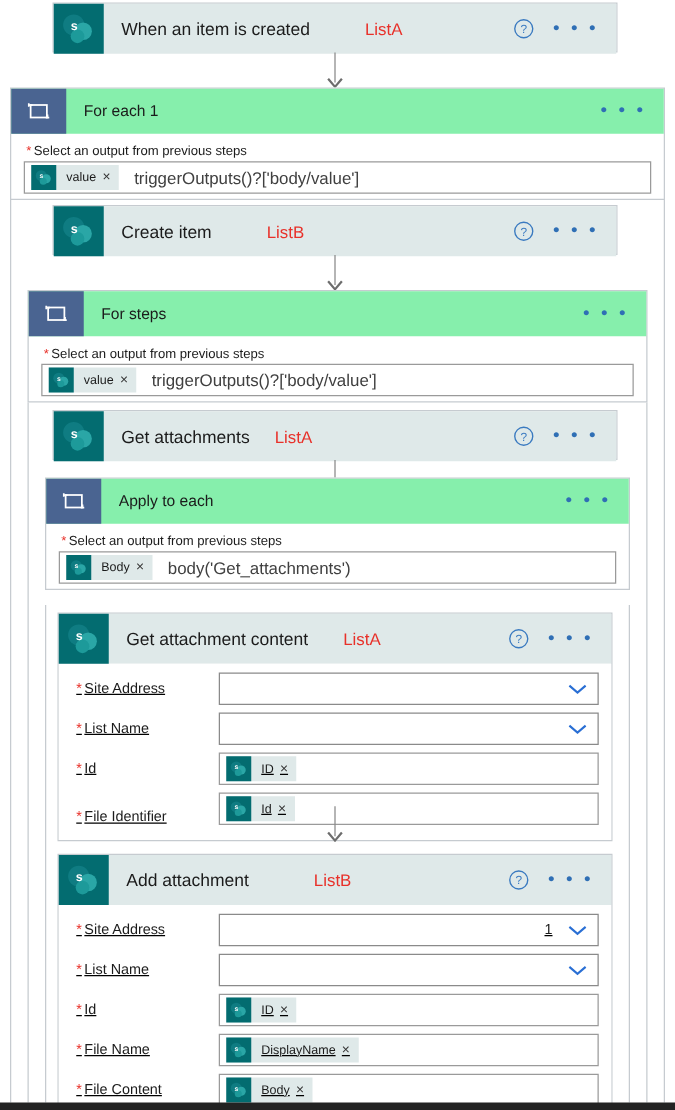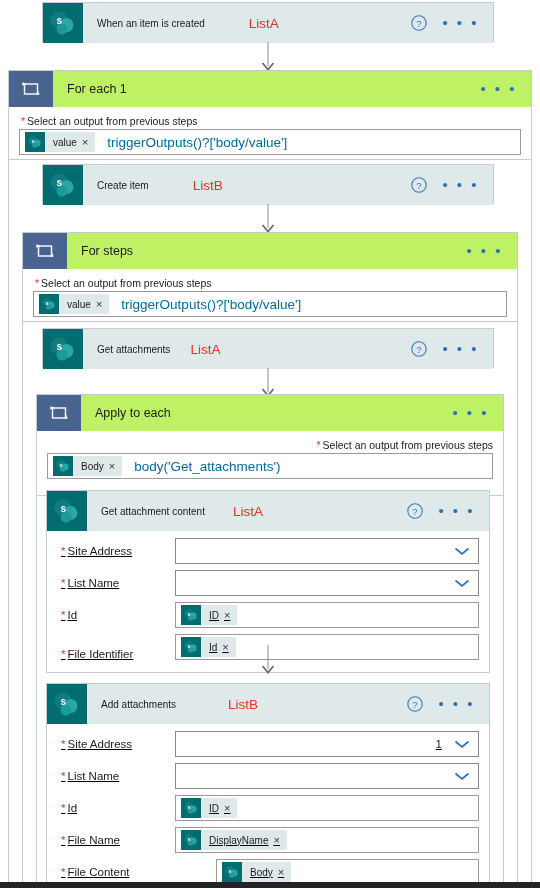--- a/index.html
+++ b/index.html
@@ -28,21 +28,21 @@
     background: #dfe9e9;
   }
   .sp-icon {
     width: 40px; height: 40px;
     flex: 0 0 40px;
     background: #036c70;
     position: relative;
   }
   .sp-icon svg { display:block; width:40px; height:40px; }
   .card-title {
-    font-size: 10px;
+    font-size: 14px;
     color: #1b1b1b;
     margin-left: 14px;
     white-space: nowrap;
   }
   .annot {
     color: #e8312a;
     font-size: 13.5px;
     margin-left: 44px;
     white-space: nowrap;
   }
@@ -131,21 +131,21 @@
 
   
   .loop {
     background: #ffffff;
     border: 1px solid #c6cbd0;
   }
   .loop-head {
     display: flex;
     align-items: center;
     height: 36px;
-    background: #bef264;
+    background: #86efac;
   }
   .loop-icon {
     width: 44px; height: 36px;
     flex: 0 0 44px;
     background: #4a6491;
     display:flex; align-items:center; justify-content:center;
   }
   .loop-icon svg { display:block; }
   .loop-title {
     font-size: 12.5px;
@@ -161,21 +161,21 @@
     white-space: nowrap;
   }
   .sel-input {
     border: 1px solid #9a9a9a;
     background: #fff;
     height: 26px;
     display: flex;
     align-items: center;
   }
   .sel-expr {
-    color: #0369a1;
+    color: #404040;
     font-size: 13.5px;
     margin-left: 12px;
     white-space: nowrap;
   }
 
   
   .conn {
     position: relative;
     height: 32px;
   }
@@ -366,21 +366,21 @@
 
   <div class="conn" style="position:absolute;left:42px;top:368px;width:452px;">
     <span class="line"></span>
     <span class="arrow">
         <svg width="13" height="9" viewBox="0 0 13 9">
           <path d="M1 1 L6.5 7.5 L12 1" fill="none" stroke="#6d6d6d" stroke-width="1.8"></path>
         </svg>
       </span>
   </div>
 
-  <div class="loop" style="position:absolute;left:36px;top:394px;width:468px;height:102px;text-align:right;">
+  <div class="loop" style="position:absolute;left:36px;top:382px;width:468px;height:90px;">
     <div class="loop-head">
       <span class="loop-icon">
         <svg width="19" height="17" viewBox="0 0 19 17">
             <rect x="2.5" y="3" width="13" height="10" fill="none" stroke="#ffffff" stroke-width="1.4"></rect>
             <path d="M1 3 L4 3 M1 1.6 L1 4.4" stroke="#ffffff" stroke-width="1.4"></path>
             <path d="M16 13 L16 10.5 M14.6 13 L17.4 13" stroke="#ffffff" stroke-width="1.4"></path>
           </svg>
       </span>
       <span class="loop-title">Apply to each</span>
       <span class="head-spacer"></span>
@@ -506,21 +506,21 @@
   <div class="card" style="position:absolute;left:46px;top:683px;width:444px;">
     <div class="card-head">
       <span class="sp-icon">
         <svg viewBox="0 0 40 40">
             <circle cx="16" cy="17" r="8.5" fill="#0f7c82"></circle>
             <circle cx="23.5" cy="22" r="7" fill="#2aa6a6"></circle>
             <circle cx="19" cy="26" r="5.5" fill="#1d9a9a"></circle>
             <text x="13.5" y="21" font-family="Liberation Sans, sans-serif" font-size="10" font-weight="bold" fill="#ffffff">s</text>
           </svg>
       </span>
-      <span class="card-title">Add attachments</span>
+      <span class="card-title">Add attachment</span>
       <span class="annot" style="margin-left:52px;">ListB</span>
       <span class="head-spacer"></span>
       <span class="help-icon">
         <svg width="18" height="18" viewBox="0 0 18 18">
             <circle cx="9" cy="9" r="7.2" fill="none" stroke="#3a7ac0" stroke-width="1.1"></circle>
             <text x="9" y="12.6" text-anchor="middle" font-family="Liberation Sans, sans-serif" font-size="9.5" fill="#3a7ac0">?</text>
           </svg>
       </span>
       <span class="ellipsis">• • •</span>
     </div>
@@ -579,21 +579,21 @@
                   <circle cx="9.6" cy="13" r="2.8" fill="#1d9a9a"></circle>
                   <text x="6.6" y="10.6" font-family="Liberation Sans, sans-serif" font-size="5.4" font-weight="bold" fill="#fff">s</text>
                 </svg>
               </span>
             <span class="chip-txt">DisplayName</span>
             <span class="chip-x">×</span>
           </span>
         </span>
       </div>
 
-      <div class="field-row" style="margin-bottom:2px;gap:41px;">
+      <div class="field-row" style="margin-bottom:2px;">
         <span class="field-label"><span class="req">*</span><span>File Content</span></span>
         <span class="field-ctl">
           <span class="chip">
             <span class="chip-ico">
                 <svg viewBox="0 0 20 20">
                   <circle cx="8" cy="8.5" r="4.4" fill="#0f7c82"></circle>
                   <circle cx="12" cy="11" r="3.6" fill="#2aa6a6"></circle>
                   <circle cx="9.6" cy="13" r="2.8" fill="#1d9a9a"></circle>
                   <text x="6.6" y="10.6" font-family="Liberation Sans, sans-serif" font-size="5.4" font-weight="bold" fill="#fff">s</text>
                 </svg>

